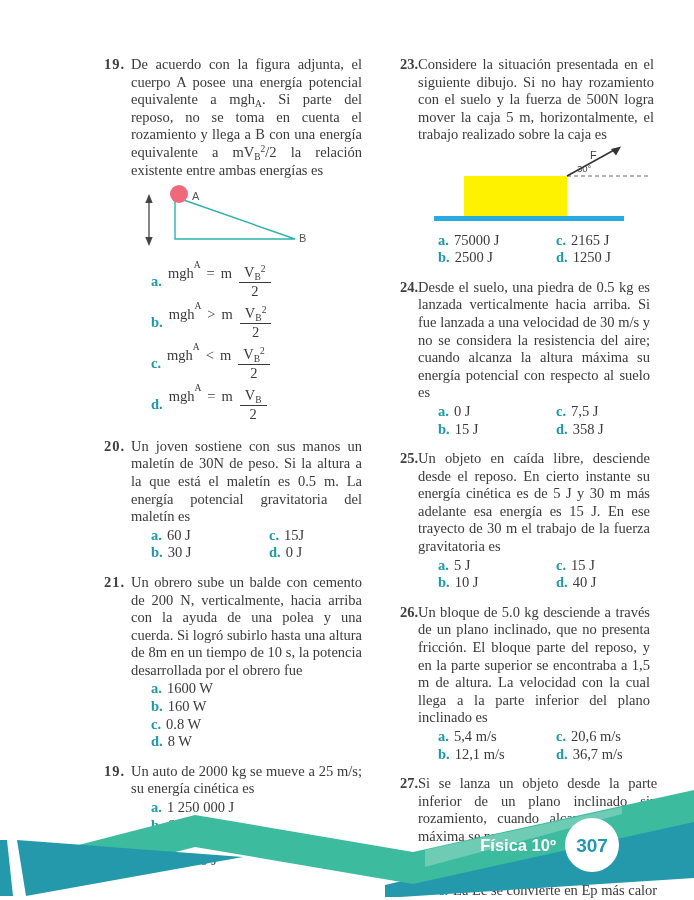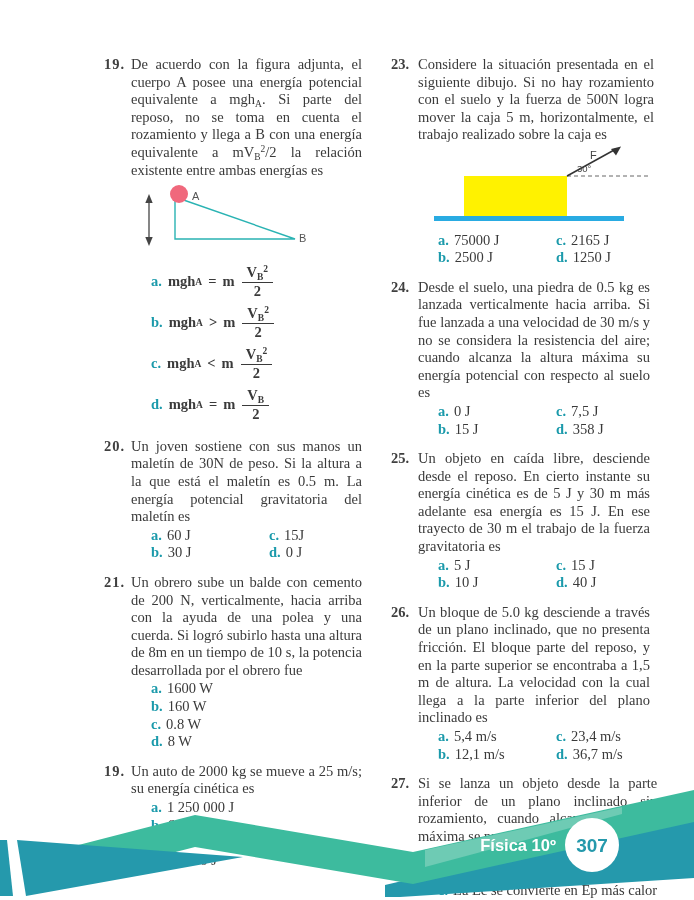--- a/index.html
+++ b/index.html
@@ -3,32 +3,32 @@
 <meta charset="utf-8">
 <style>
   html,body{margin:0;padding:0;background:#e8e8e8;}
   .page{position:relative;width:694px;height:900px;background:#ffffff;overflow:hidden;
         font-family:"Liberation Serif",serif;color:#3a3a3a;}
   .col{position:absolute;top:56px;}
   .col-left{left:104px;width:258px;}
   .col-right{left:391px;width:259px;}
   .q{display:flex;margin-bottom:12px;}
   .qnum{flex:0 0 27px;font-weight:bold;color:#404040;font-size:14.5px;line-height:17.6px;letter-spacing:1px;}
-  .col-right .qnum{letter-spacing:0;}
+  .col-right .qnum{letter-spacing:0;text-align:right;}
   .qbody{flex:1;font-size:14.5px;line-height:17.6px;}
   .qtext{text-align:justify;}
   sub{font-size:9.5px;vertical-align:-3px;line-height:0;}
   sup{font-size:9.5px;vertical-align:5px;line-height:0;}
   .opts{padding-left:20px;margin-top:1px;}
   .opts-2{display:grid;grid-template-columns:118px 1fr;}
   .opt{line-height:17.6px;white-space:nowrap;}
   .olabel{font-weight:bold;color:#1b9aab;margin-right:5px;}
   .frow{display:flex;align-items:center;margin-left:20px;height:41px;}
   .frow .olabel{margin-right:6px;}
-  .expr{display:inline-flex;align-items:center;font-weight:bold;}
+  .expr{display:inline-flex;}
   .op{margin:0 6px;}
   .mcoef{margin-right:7px;}
   .frac{display:inline-flex;flex-direction:column;align-items:center;line-height:1.1;}
   .fnum{border-bottom:1px solid #3a3a3a;padding:0 5px 1px 5px;}
   .fden{padding-top:1px;}
   .fig{margin:4px 0 8px 8px;}
   .fig23{margin:2px 0 4px 4px;}
   .footer-svg{position:absolute;left:0;bottom:0;}
   .footer-course{font-family:"Liberation Sans",sans-serif;font-weight:bold;font-size:16.5px;}
   .footer-page{font-family:"Liberation Sans",sans-serif;font-weight:bold;font-size:19px;}
@@ -203,21 +203,21 @@
         </div>
       </div>
     </div>
 
     <div class="q">
       <div class="qnum">26.</div>
       <div class="qbody">
         <div class="qtext">Un bloque de 5.0 kg desciende a través de un plano inclinado, que no presenta fricción. El bloque parte del reposo, y en la parte superior se encontraba a 1,5 m de altura. La velocidad con la cual llega a la parte inferior del plano inclinado es</div>
         <div class="opts opts-2">
           <div class="opt"><span class="olabel">a.</span><span>5,4 m/s</span></div>
-          <div class="opt"><span class="olabel">c.</span><span>23,4 m/s</span></div>
+          <div class="opt"><span class="olabel">c.</span><span>20,6 m/s</span></div>
           <div class="opt"><span class="olabel">b.</span><span>12,1 m/s</span></div>
           <div class="opt"><span class="olabel">d.</span><span>36,7 m/s</span></div>
         </div>
       </div>
     </div>
 
     <div class="q">
       <div class="qnum">27.</div>
       <div class="qbody">
         <div class="qtext">Si se lanza un objeto desde la parte inferior de un plano inclinado sin rozamiento, cuando alcanza la altura máxima se puede afirmar que</div>

